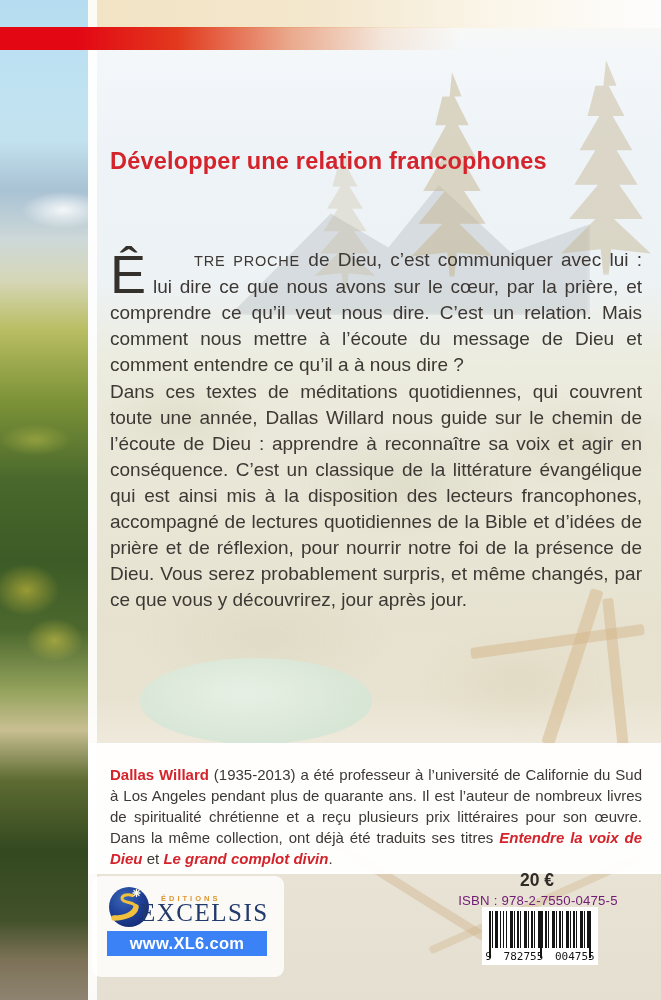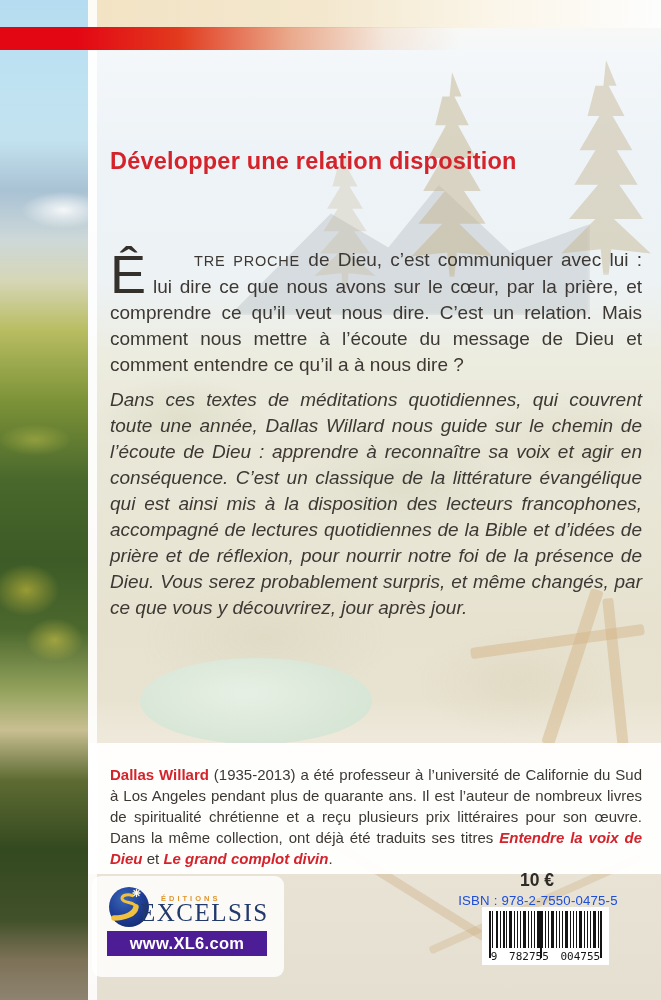--- a/index.html
+++ b/index.html
@@ -65,21 +65,21 @@
   .chair-rail{left:470px;top:636px;width:175px;height:11px;transform:rotate(-8deg);}
   .gravel-line1{left:300px;top:880px;width:200px;height:9px;transform:rotate(32deg);background:rgba(206,176,132,.4);}
   .gravel-line2{left:420px;top:900px;width:230px;height:8px;transform:rotate(-24deg);background:rgba(206,176,132,.35);}
 
   
   .back-title{position:absolute;left:110px;top:146px;width:470px;z-index:10;
     color:#d4232b;font-size:23.5px;font-weight:bold;line-height:30px;letter-spacing:.2px;}
   .body-par{position:absolute;left:110px;width:532px;z-index:10;
     color:#3d3834;font-size:19px;line-height:26px;text-align:justify;}
   .par-intro{top:228px;}
-  .par-main{top:368px;font-style:italic;}
+  .par-main{top:360px;}
   .dropcap{float:left;font-size:54px;line-height:.82;font-weight:500;
     padding:5px 7px 0 0;color:#34302c;}
   .leadcaps{font-size:14.5px;letter-spacing:.8px;text-transform:uppercase;margin-left:41px;}
 
   .bio-band{position:absolute;left:88px;right:0;top:743px;height:131px;z-index:8;
     background:rgba(255,255,255,.95);}
   .bio-text{position:absolute;left:22px;top:6px;width:532px;
     color:#3d3834;font-size:15px;line-height:21px;text-align:justify;}
   .bio-author{color:#d4232b;font-weight:bold;}
   .bio-booktitle{color:#d4232b;font-weight:bold;font-style:italic;}
@@ -87,29 +87,29 @@
   
   .logo-plate{position:absolute;left:92px;top:876px;width:192px;height:101px;z-index:9;
     background:rgba(255,255,255,.82);border-radius:9px;}
   .logo-circle{position:absolute;left:108px;top:886px;width:42px;height:42px;z-index:10;}
   .editions-label{position:absolute;left:161px;top:894px;z-index:10;
     color:#e0962e;font-size:7.5px;font-weight:bold;letter-spacing:3px;text-align:center;}
   .publisher-name{position:absolute;left:140px;top:899px;z-index:10;
     color:#22396b;font-family:"Liberation Serif",serif;font-size:25px;
     letter-spacing:1.5px;text-transform:uppercase;}
   .website-bar{position:absolute;left:107px;top:931px;width:160px;height:25px;z-index:10;
-    background:#4c1d95;display:flex;align-items:center;justify-content:center;
+    background:#3b82f6;display:flex;align-items:center;justify-content:center;
     color:#ffffff;font-size:16.5px;font-weight:bold;letter-spacing:.3px;cursor:pointer;}
 
   
   .price{position:absolute;left:487px;top:870px;width:100px;z-index:10;text-align:center;
     color:#2e2a26;font-size:17.5px;font-weight:600;}
   .isbn{position:absolute;left:458px;top:893px;width:160px;z-index:10;text-align:center;
-    color:#1d4ed8;font-size:13.2px;letter-spacing:.2px;}
-  .barcode-box{position:absolute;left:482px;top:907px;width:127px;height:58px;z-index:10;
+    color:#701a75;font-size:13.2px;letter-spacing:.2px;}
+  .barcode-box{position:absolute;left:482px;top:907px;width:116px;height:58px;z-index:10;
     background:#ffffff;}
   .barcode-bars{position:absolute;left:7px;right:7px;top:4px;height:37px;
     background:repeating-linear-gradient(90deg,
       #141414 0 1.5px, transparent 1.5px 3px,
       #141414 3px 4px, transparent 4px 6.5px,
       #141414 6.5px 9.5px, transparent 9.5px 11px,
       #141414 11px 12px, transparent 12px 14px);}
   .guard{position:absolute;top:4px;width:2px;height:47px;background:#141414;}
   .guard-left{left:7px;} .guard-mid{left:58px;} .guard-right{right:7px;}
   .barcode-digits{position:absolute;left:0;right:0;bottom:2px;text-align:center;
@@ -132,21 +132,21 @@
   <div class="faint-tree tree-3"></div>
   <div class="wash-texture"></div>
   <div class="garden-table"></div>
   <div class="chair-part chair-leg1"></div>
   <div class="chair-part chair-leg2"></div>
   <div class="chair-part chair-rail"></div>
   <div class="chair-part gravel-line1"></div>
   <div class="chair-part gravel-line2"></div>
 
   <div class="back-title">
-    <div>Développer une relation disposition</div>
+    <div>Développer une relation francophones</div>
   </div>
 
   <p class="body-par par-intro"><span class="dropcap">Ê</span><span class="leadcaps">tre proche</span><span> de Dieu, c’est communiquer avec lui : lui dire ce que nous avons sur le cœur, par la prière, et comprendre ce qu’il veut nous dire. C’est un relation. Mais comment nous mettre à l’écoute du message de Dieu et comment entendre ce qu’il a à nous dire ?</span></p>
 
   <p class="body-par par-main">Dans ces textes de méditations quotidiennes, qui couvrent toute une année, Dallas Willard nous guide sur le chemin de l’écoute de Dieu : apprendre à reconnaître sa voix et agir en conséquence. C’est un classique de la littérature évangélique qui est ainsi mis à la disposition des lecteurs francophones, accompagné de lectures quotidiennes de la Bible et d’idées de prière et de réflexion, pour nourrir notre foi de la présence de Dieu. Vous serez probablement surpris, et même changés, par ce que vous y découvrirez, jour après jour.</p>
 
   <div class="bio-band">
     <p class="bio-text"><span class="bio-author">Dallas Willard</span><span> (1935-2013) a été professeur à l’université de Californie du Sud à Los Angeles pendant plus de quarante ans. Il est l’auteur de nombreux livres de spiritualité chrétienne et a reçu plusieurs prix littéraires pour son œuvre. Dans la même collection, ont déjà été traduits ses titres </span><span class="bio-booktitle">Entendre la voix de Dieu</span><span> et </span><span class="bio-booktitle">Le grand complot divin</span><span>.</span></p>
   </div>
 
@@ -168,21 +168,21 @@
       <line x1="26" y1="4.5" x2="31" y2="9.5"></line>
       <line x1="31" y1="4.5" x2="26" y2="9.5"></line>
     </g>
   </svg>
   <div class="editions-label">ÉDITIONS</div>
   <div class="publisher-name">Excelsis</div>
   <div class="website-bar">
     <span>www.XL6.com</span>
   </div>
 
-  <div class="price">10 €</div>
+  <div class="price">20 €</div>
   <div class="isbn">ISBN : 978-2-7550-0475-5</div>
   <div class="barcode-box">
     <div class="barcode-bars"></div>
     <div class="guard guard-left"></div>
     <div class="guard guard-mid"></div>
     <div class="guard guard-right"></div>
     <div class="barcode-digits">9 782755 004755</div>
   </div>
 
 </div>

